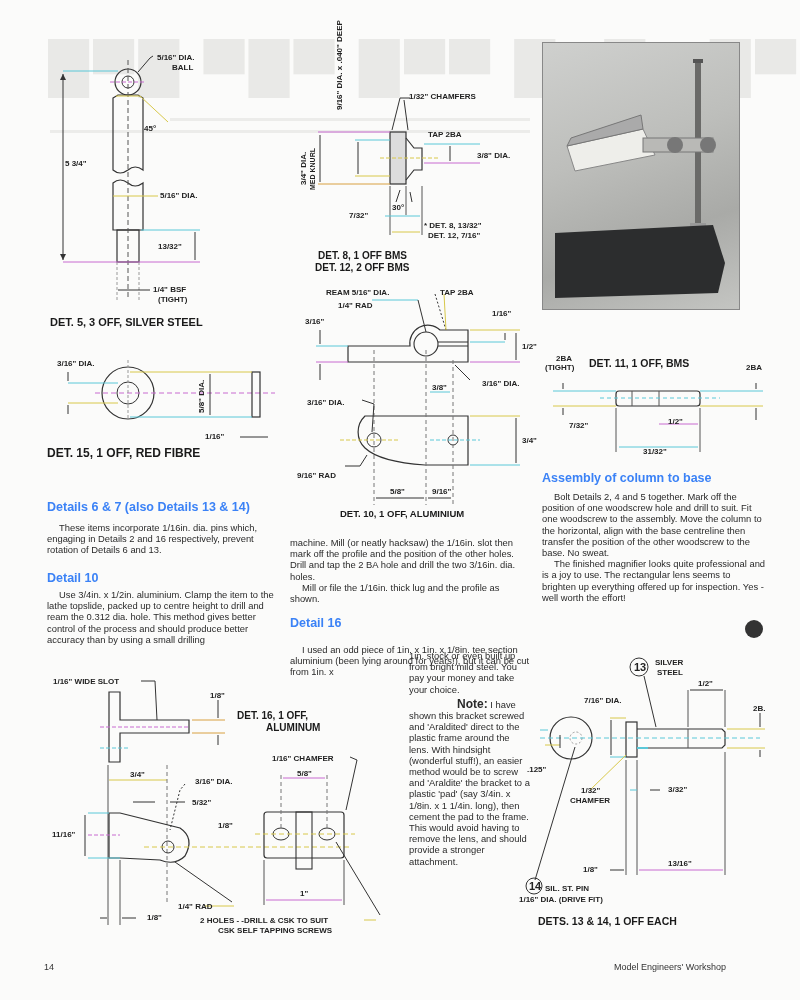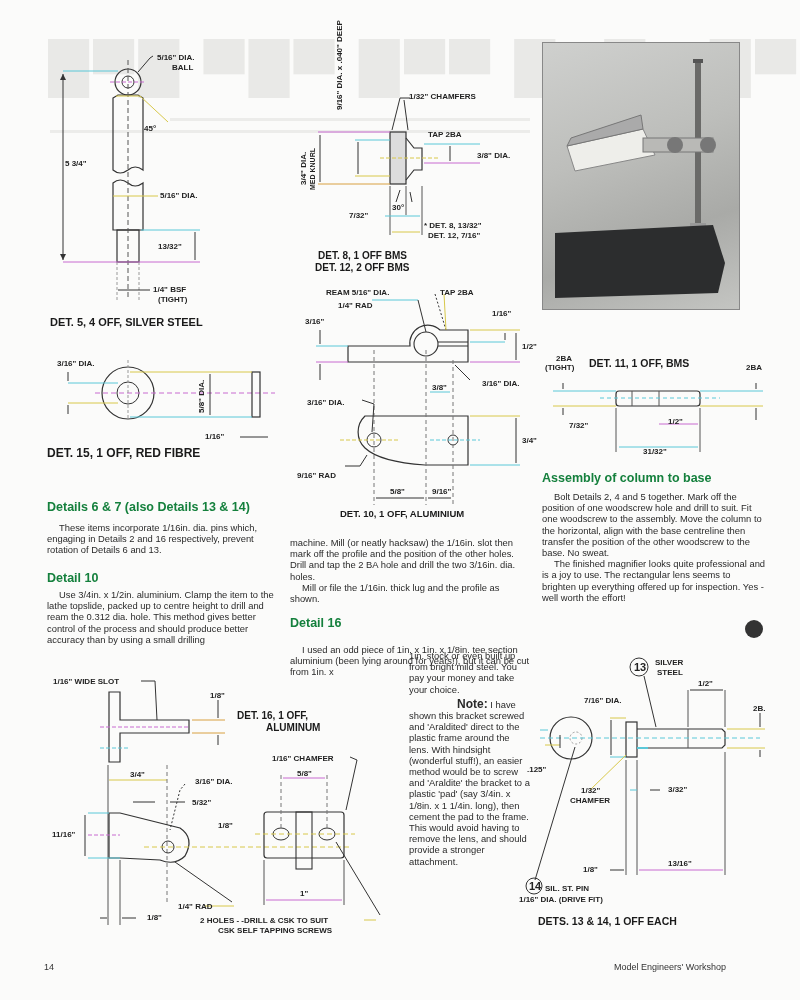--- a/index.html
+++ b/index.html
@@ -8,21 +8,21 @@
     background:#fbfbfa; font-family:"Liberation Sans", sans-serif; color:#1a1a1a;
   }
   .ghost {
     position:absolute; left:48px; top:38px; width:760px; height:60px;
     font-family:"Liberation Sans", sans-serif; font-weight:bold; font-size:58px;
     color:#e9e9e7; letter-spacing:4px; white-space:nowrap; overflow:hidden;
   }
   .ghost-line { position:absolute; height:3px; background:#ececea; }
   .lbl { position:absolute; font-family:"Liberation Sans", sans-serif; font-weight:bold; font-size:8px; color:#222; white-space:nowrap; line-height:1.1; }
   .cap { position:absolute; font-family:"Liberation Sans", sans-serif; font-weight:bold; font-size:11px; color:#1a1a1a; white-space:nowrap; line-height:1.25; }
-  .h3 { position:absolute; font-family:"Liberation Sans", sans-serif; font-weight:bold; font-size:12.5px; color:#15803d; white-space:nowrap; }
+  .h3 { position:absolute; font-family:"Liberation Sans", sans-serif; font-weight:bold; font-size:12.5px; color:#3b82f6; white-space:nowrap; }
   .para { position:absolute; font-family:"Liberation Sans", sans-serif; font-size:9.4px; line-height:11.2px; color:#2a2a2a; }
   .para p { margin:0; text-indent:12px; }
   .para p.noind { text-indent:0; }
   .note-b { font-weight:bold; font-size:12px;margin-left:48px; }
   svg { position:absolute; overflow:visible; }
   .photo {
     position:absolute; left:542px; top:42px; width:196px; height:266px;
     background:linear-gradient(160deg,#cfd0ce 0%,#bdbebb 40%,#a9aaa7 70%,#c4c5c2 100%);
     border:1px solid #888;
   }
@@ -68,21 +68,21 @@
   <line x1="118" y1="290" x2="150" y2="290" stroke="#333"></line>
 </svg>
 <div class="lbl" style="left:157px;top:54px">5/16" DIA.</div>
 <div class="lbl" style="left:172px;top:64px">BALL</div>
 <div class="lbl" style="left:144px;top:125px">45°</div>
 <div class="lbl" style="left:65px;top:160px">5 3/4"</div>
 <div class="lbl" style="left:160px;top:192px">5/16" DIA.</div>
 <div class="lbl" style="left:158px;top:243px">13/32"</div>
 <div class="lbl" style="left:153px;top:286px">1/4" BSF</div>
 <div class="lbl" style="left:158px;top:296px">(TIGHT)</div>
-<div class="cap" style="left:50px;top:316px">DET. 5, 4 OFF, SILVER STEEL</div>
+<div class="cap" style="left:50px;top:316px">DET. 5, 3 OFF, SILVER STEEL</div>
 
 <svg style="left:0;top:0" width="800" height="1000">
   <rect x="390" y="132" width="16" height="52" fill="#ddd" stroke="#333" stroke-width="1.2"></rect>
   <path d="M406 138 L414 148 L422 148 L422 170 L414 170 L406 180" fill="none" stroke="#333" stroke-width="1.2"></path>
   <line x1="318" y1="132" x2="390" y2="132" stroke="#c86ad0"></line>
   <line x1="318" y1="184" x2="390" y2="184" stroke="#d8a040"></line>
   <line x1="320" y1="135" x2="320" y2="182" stroke="#333"></line>
   <line x1="355" y1="140" x2="390" y2="140" stroke="#5bc8d8"></line>
   <line x1="355" y1="176" x2="390" y2="176" stroke="#d8c84a"></line>
   <line x1="358" y1="142" x2="358" y2="174" stroke="#333"></line>

